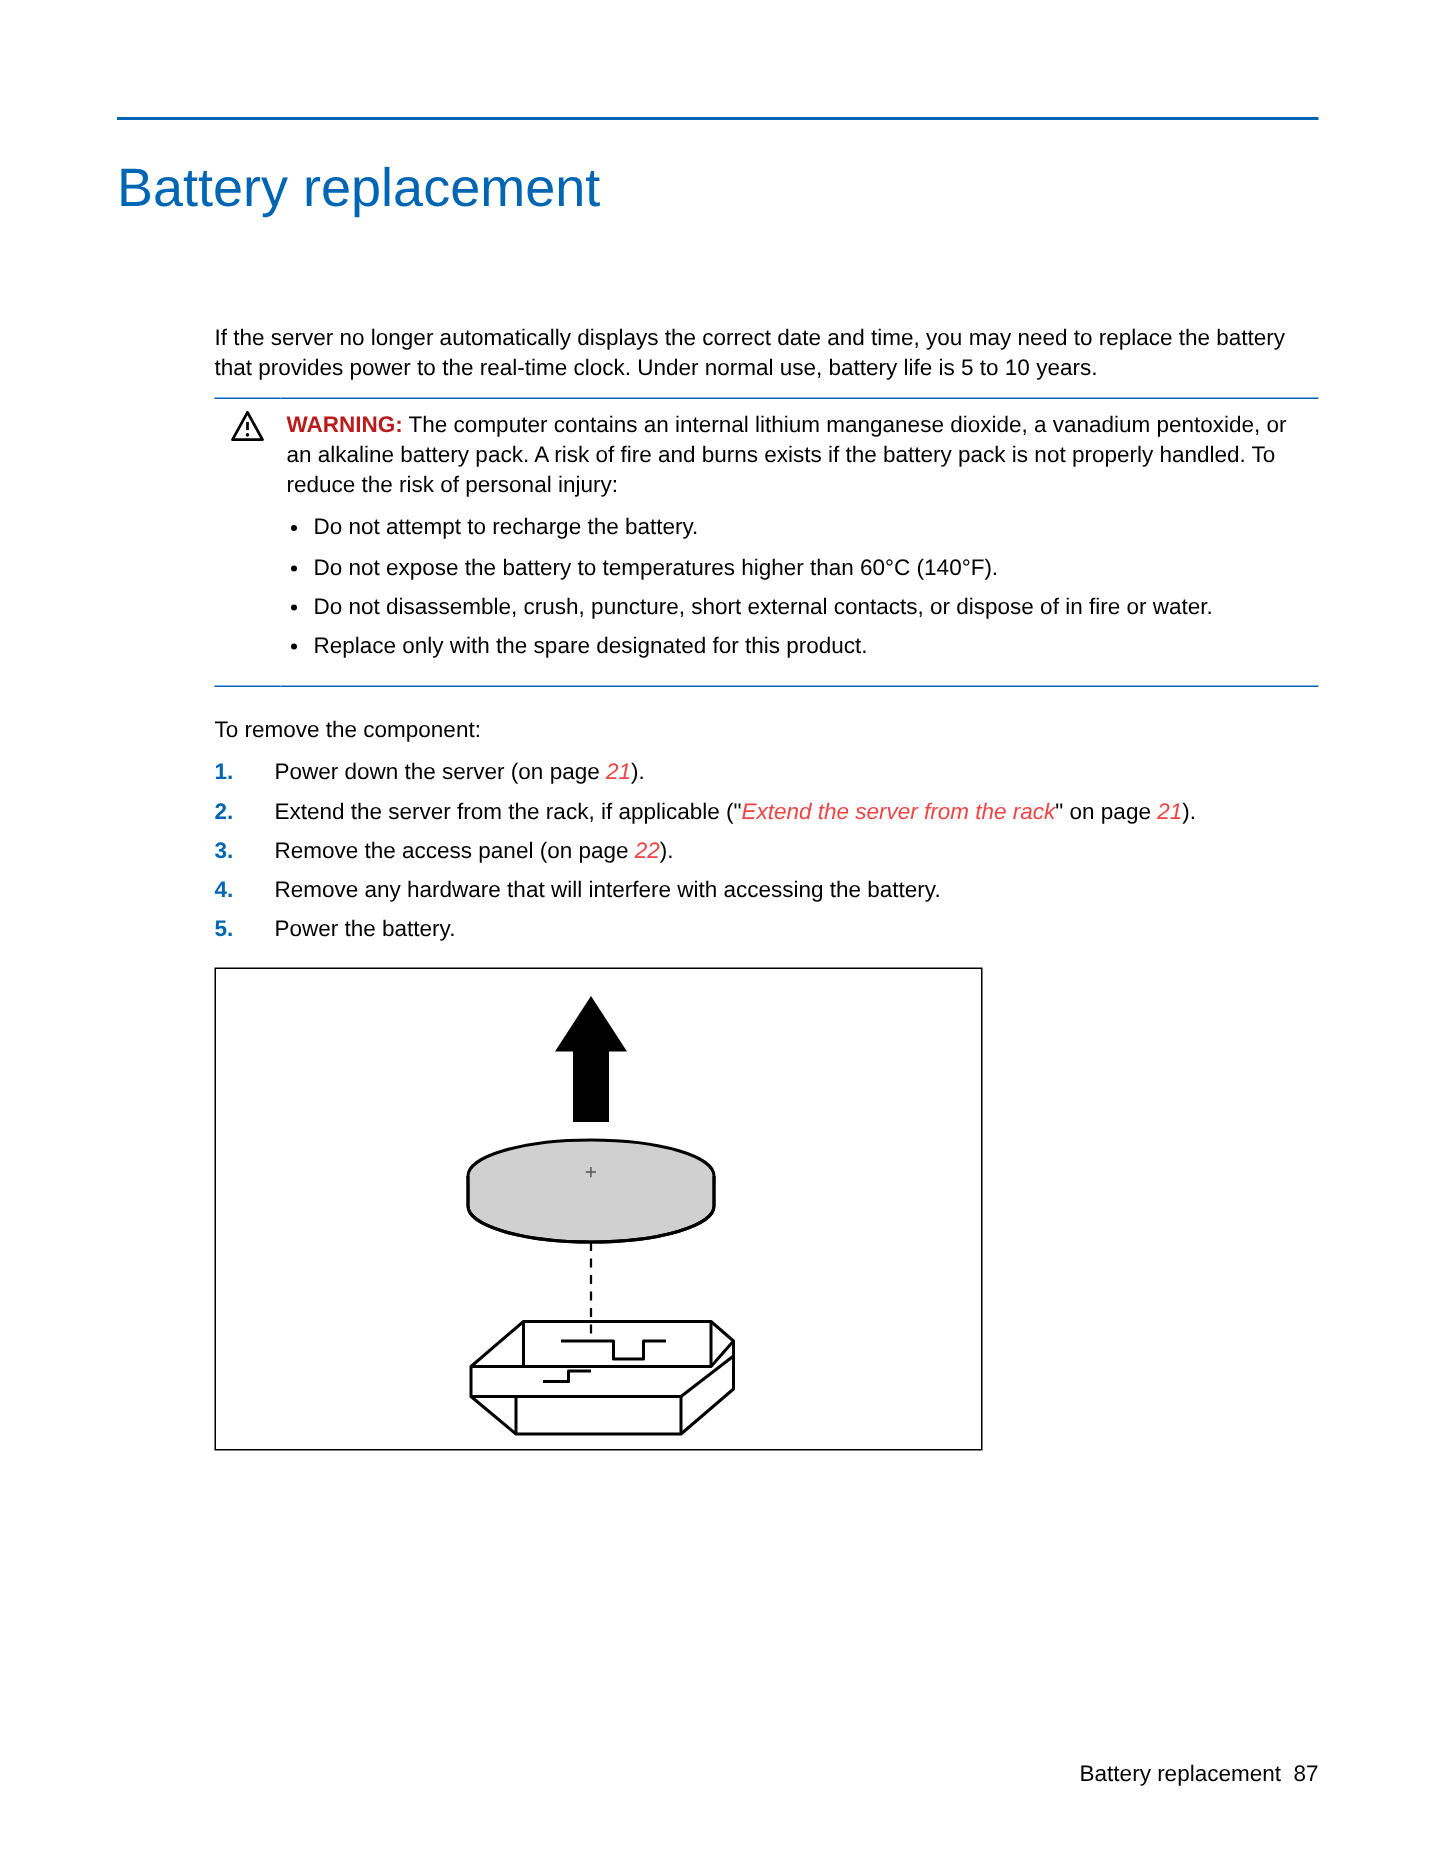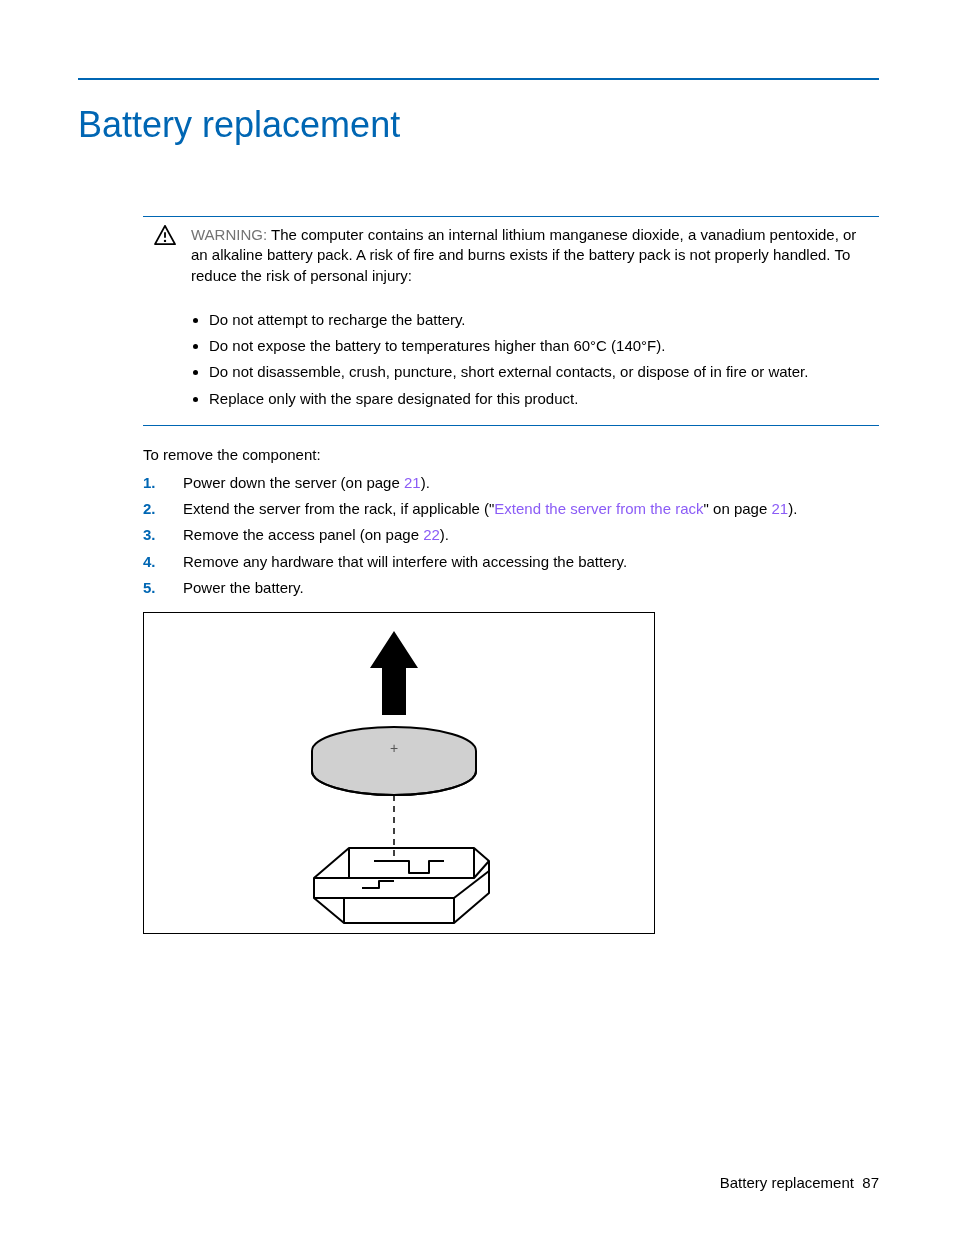--- a/index.html
+++ b/index.html
@@ -45,26 +45,26 @@
     padding: 8px 4px 10px 4px;
     vertical-align: top;
   }
   .warning-table td.icon-cell {
     width: 36px;
     text-align: center;
     padding-top: 8px;
   }
   .warn-icon svg { width: 22px; height: 20px; }
   .warn-label {
-    font-weight: normal;
-    color: #737373;
+    font-weight: bold;
+    color: #b91c1c;
   }
   .warn-text { line-height: 1.35; }
   ul.warn-list {
-    margin: 24px 0 0 18px;
+    margin: 8px 0 0 18px;
     padding: 0;
   }
   ul.warn-list li {
     margin: 6px 0;
     line-height: 1.35;
   }
   p.remove-label { margin: 0 0 10px 0; }
   ol.steps {
     margin: 0 0 14px 0;
     padding-left: 40px;
@@ -81,22 +81,23 @@
     counter-increment: step;
     content: counter(step) ".";
     position: absolute;
     left: -40px;
     width: 28px;
     text-align: left;
     font-weight: bold;
     color: #0066b3;
   }
   a.xref {
-    color: #8b5cf6;
+    color: #ef4444;
     text-decoration: none;
+    font-style: italic;
   }
   .diagram {
     border: 1px solid #000;
     width: 510px;
     height: 320px;
     margin: 6px 0 10px 0;
   }
   p.closing { margin: 8px 0 8px 0; line-height: 1.35; }
   .footer {
     position: absolute;
@@ -107,20 +108,21 @@
   }
 </style>
 </head>
 <body>
 
 <div class="page">
   <div class="top-rule"></div>
   <h1 class="page-title">Battery replacement</h1>
 
   <div class="body-indent">
+    <p class="intro">If the server no longer automatically displays the correct date and time, you may need to replace the battery that provides power to the real-time clock. Under normal use, battery life is 5 to 10 years.</p>
 
     <table class="warning-table">
       <tbody>
           <tr>
         <td class="icon-cell">
           <span class="warn-icon">
             <svg viewBox="0 0 24 22">
               <path d="M12 1 L23 21 L1 21 Z" fill="none" stroke="#000" stroke-width="2" stroke-linejoin="round"></path>
               <line x1="12" y1="8" x2="12" y2="14" stroke="#000" stroke-width="2"></line>
               <circle cx="12" cy="17.5" r="1.3" fill="#000"></circle>

